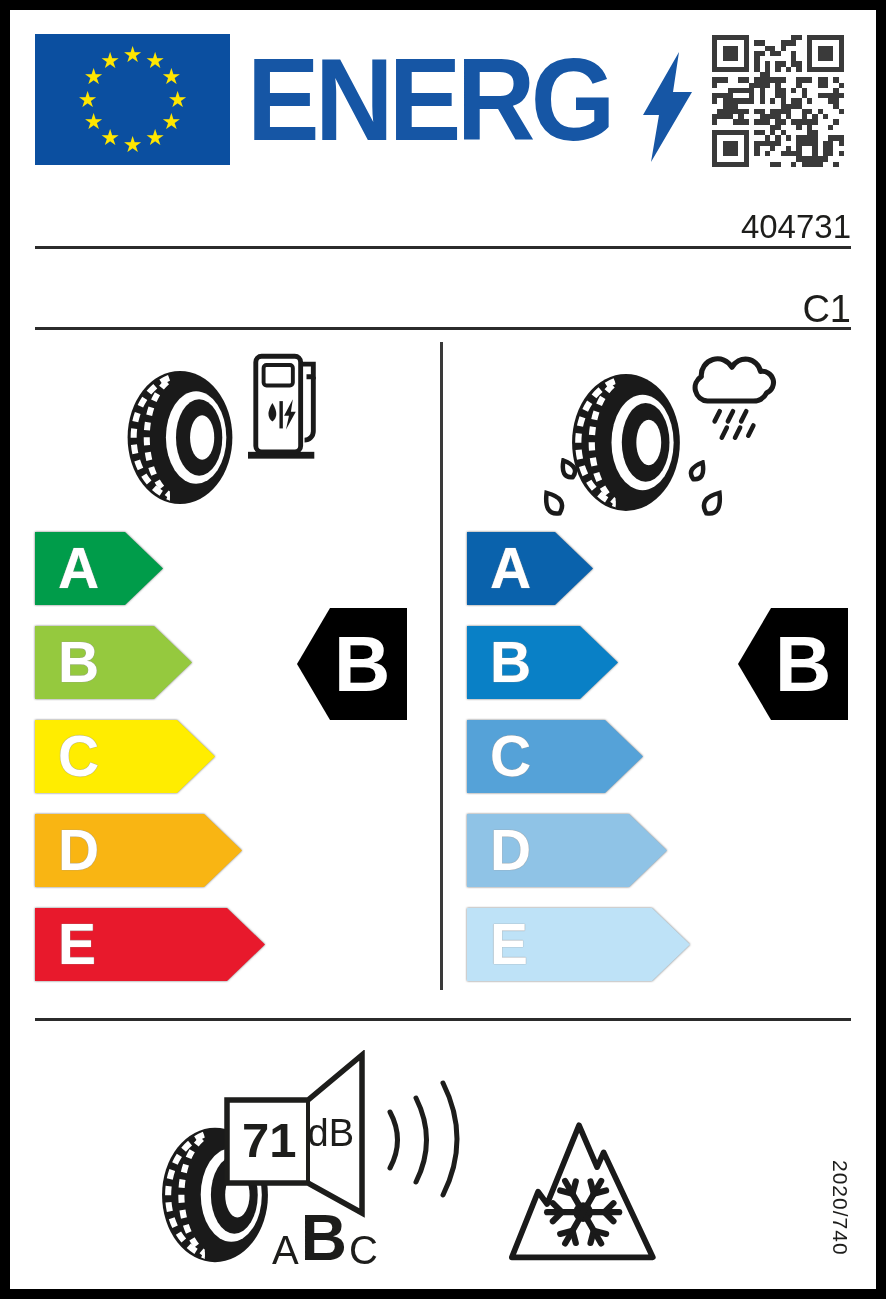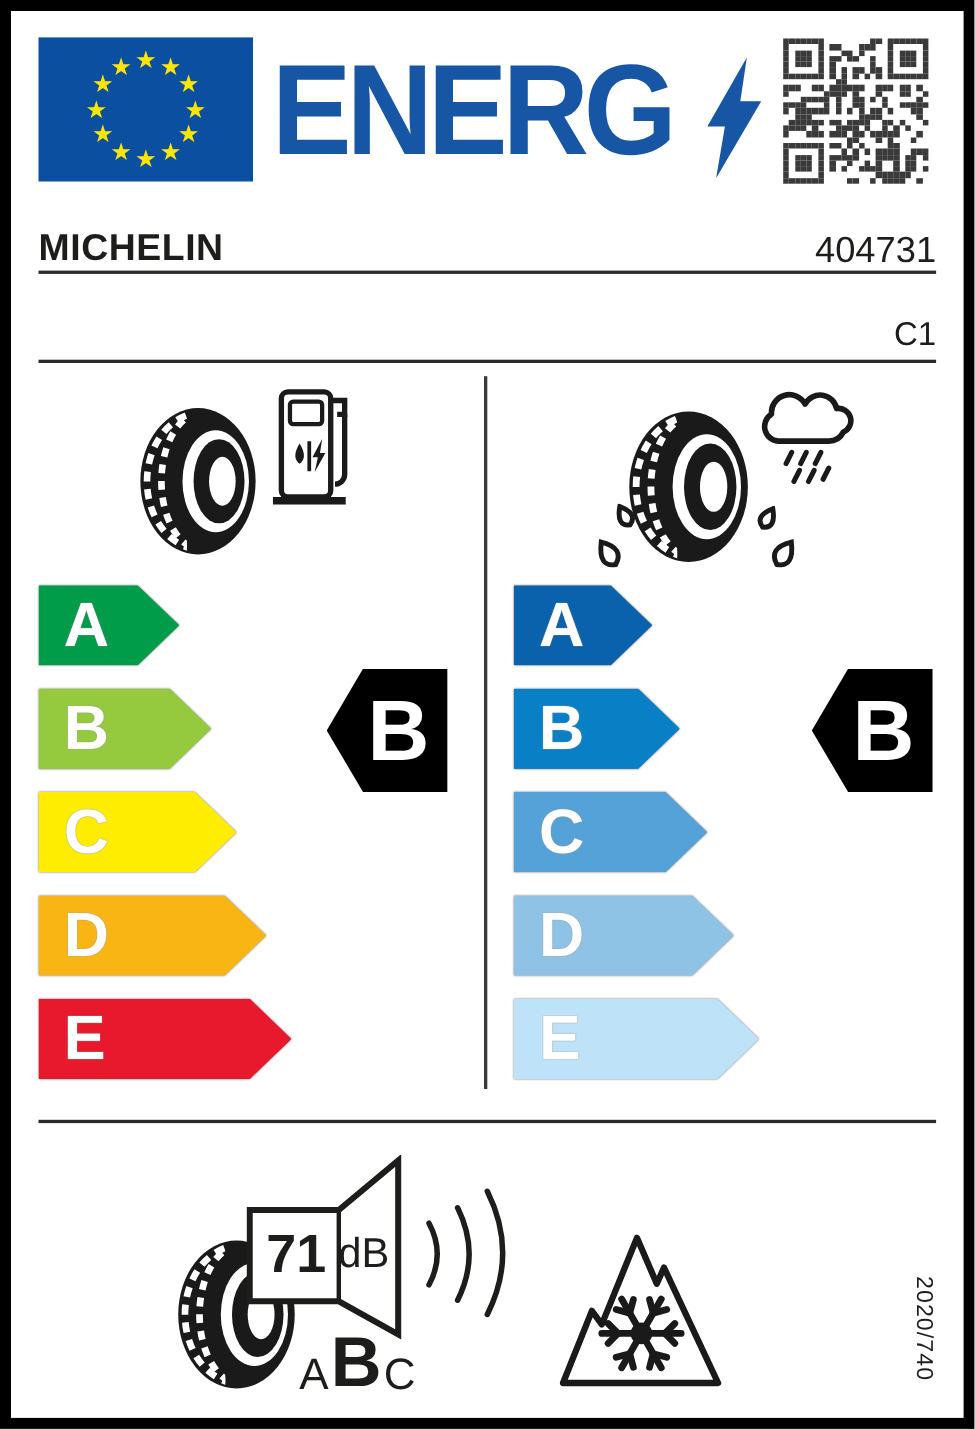--- a/index.html
+++ b/index.html
@@ -24,39 +24,39 @@
   .bolt-svg{left:633px;top:42px;}
   .qr{left:702px;top:25px;width:132px;height:132px;display:grid;
       grid-template-columns:repeat(25,1fr);grid-template-rows:repeat(25,1fr);}
   .qr div{width:100%;height:100%;}
   .qr .d{background:#3a3a3a;}
 
   
   .brand-name{left:25px;top:196px;font-size:34px;font-weight:bold;letter-spacing:0.5px;}
   .brand-code{right:25px;top:198px;font-size:33px;}
   .tire-size{left:25px;top:260px;font-size:43px;}
-  .tire-class{right:25px;top:278px;font-size:30px;}
+  .tire-class{right:25px;top:278px;font-size:38px;}
   .hrule{left:25px;right:25px;height:3px;background:#2b2b2b;}
   .rule-1{top:236px;}
   .rule-2{top:317px;}
   .rule-3{top:1008px;}
   .vrule{left:430px;top:332px;width:3px;height:648px;background:#3a3a3a;}
 
   
   .aw{position:absolute;height:73px;filter:drop-shadow(0 0 1px #6f6f6f);}
   .arrow{width:100%;height:100%;display:flex;align-items:center;
          clip-path:polygon(0 0,calc(100% - 38px) 0,100% 50%,calc(100% - 38px) 100%,0 100%);}
   .arrow-letter{color:#fff;font-weight:bold;font-size:57px;padding-left:23px;line-height:1;
                 text-shadow:0 0 1px #9a9a9a,0 0 1px #9a9a9a;}
   .indicator{width:110px;height:112px;background:#000;display:flex;align-items:center;
              clip-path:polygon(0 50%,30% 0,100% 0,100% 100%,30% 100%);}
   .indicator span{color:#fff;font-weight:bold;font-size:78px;line-height:1;padding-left:37px;}
 
   
-  .noise-db{left:232px;top:1102px;display:flex;align-items:center;}
+  .noise-db{left:232px;top:1102px;display:flex;align-items:flex-start;}
   .noise-db .val{font-size:49px;font-weight:bold;}
   .noise-db .unit{font-size:38px;margin-left:11px;}
   .noise-abc{left:262px;top:1196px;display:flex;align-items:flex-end;line-height:1;letter-spacing:2px;}
   .noise-abc .a,.noise-abc .c{font-size:40px;}
   .noise-abc .b{font-size:64px;font-weight:bold;}
   .regulation{left:842px;top:1150px;font-size:21px;letter-spacing:1px;white-space:nowrap;
               transform:rotate(90deg);transform-origin:left top;}
   svg{display:block;}
 </style>
 </head>
@@ -706,21 +706,20 @@
       <div class="d"></div>
       <div class="d"></div>
       <div class="d"></div>
       <div class="d"></div>
       <div></div>
       <div></div>
       <div class="d"></div>
       <div></div>
     </div>
 
-  <div class="abs brand-name">MICHELIN</div>
   <div class="abs brand-code">404731</div>
   <div class="abs hrule rule-1"></div>
 
   <div class="abs tire-class">C1</div>
   <div class="abs hrule rule-2"></div>
 
   <div class="abs vrule"></div>
 
   <svg class="abs" style="left:114px;top:360px;" width="114" height="136" viewBox="0 0 110 135">
     <defs>

